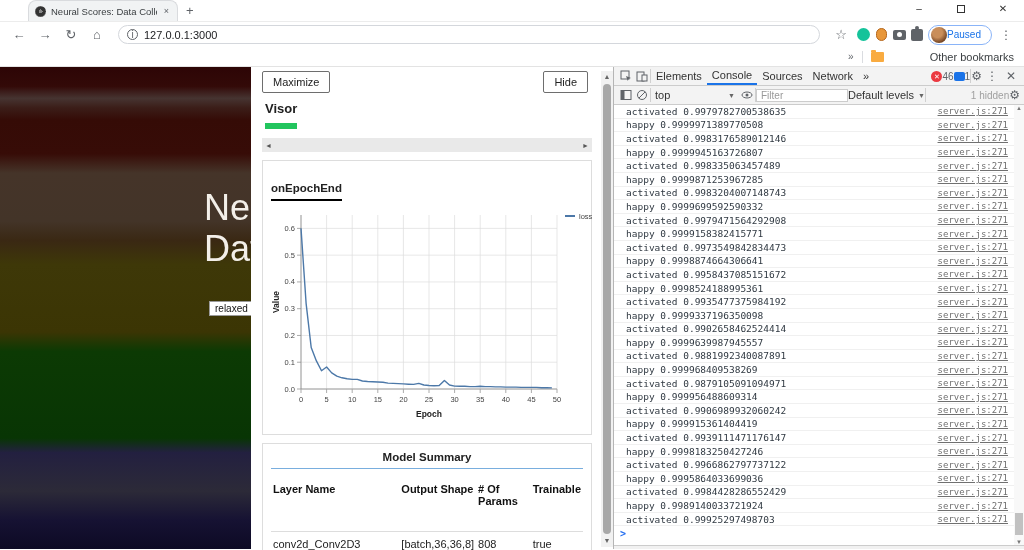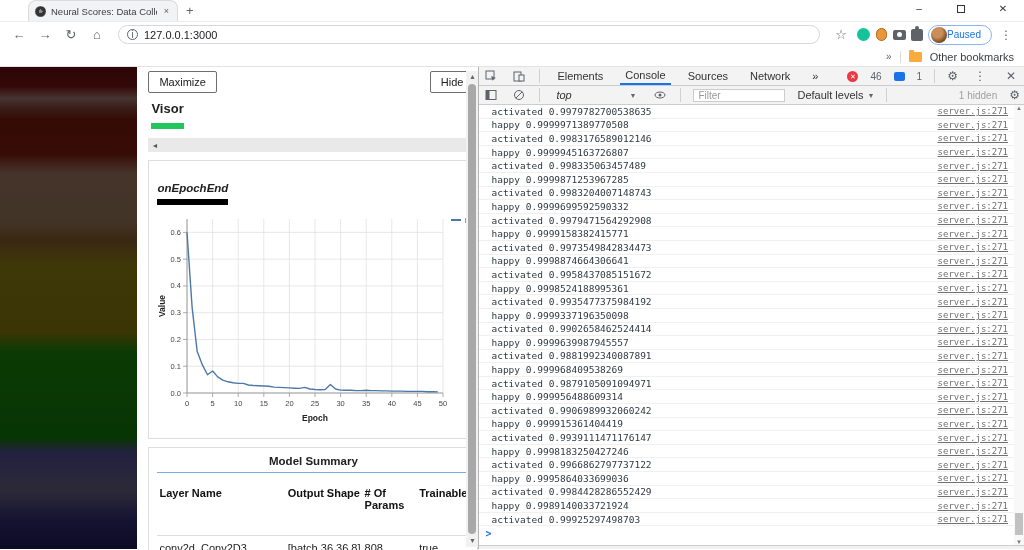--- a/index.html
+++ b/index.html
@@ -37,21 +37,21 @@
   .avatar { width:16px; height:16px; border-radius:50%; background:radial-gradient(circle at 40% 35%, #c98e5a 0 35%, #7a4a28 70%, #3c2412); }
   .paused-label { font-size:10px; color:#1a73e8; }
   .dots { font-size:12px; color:#5f6368; padding:0 4px;}
 
   .bookmarksbar { height:20px; background:#fff; border-bottom:1px solid #e3e3e3; display:flex; align-items:center;
     justify-content:flex-end; padding:0 10px; gap:8px;}
   .chev { font-size:10px; color:#5f6368; }
   .bm-div { width:1px; height:12px; background:#dadce0; }
   .folder-ic { width:13px; height:10px; background:#f9ab40; border-radius:1px; position:relative; }
   .folder-ic:before { content:""; position:absolute; top:-2px; left:0; width:5px; height:2px; background:#f9ab40; border-radius:1px 1px 0 0;}
-  .bm-label { font-size:11px; color:#3c4043; }
+  .bm-label { font-size:11px; color:#3c4043;margin-left:38px; }
 
   
   .content { height:482px; display:flex; }
 
   
   .camera { width:253px; height:100%; position:relative; overflow:hidden; border-right:2px solid #fff;
     background:linear-gradient(180deg,
       #2d0506 0%, #330a08 4%, #463431 6.5%, #3b1d18 8.5%, #350b06 11%,
       #370c07 18%, #453429 22%, #433428 32%, #3a2813 36%,
       #3e3808 41%, #3b3504 55%, #0c3a04 59%, #083504 77%,
@@ -68,21 +68,21 @@
     padding:4px 10px; font-family:"Liberation Sans",sans-serif; }
   .visor-tab { font-size:13px; font-weight:bold; color:#212121; display:inline-block; padding-bottom:7px;
     border-bottom:6px solid #22c55e; margin-left:3px; }
   .hscroll { width:330px; height:14px; background:#e9e9e9; margin-top:9px; display:flex; align-items:center;
     justify-content:space-between; padding:0 3px; }
   .hscroll span { font-size:7px; color:#555; }
   .vcard { width:330px; border:1px solid #ddd; background:#fff; margin-top:8px; padding:7px 8px; }
   .vcard-title { font-size:11.5px; font-weight:bold; color:#212121; text-align:center; padding-bottom:5px;
     border-bottom:1.5px solid #79aede; }
   .subtab { display:inline-block; font-size:11.5px; font-weight:bold; color:#212121; margin-top:14px;
-    padding-bottom:5px; border-bottom:6px solid #000000;font-style:italic; }
+    padding-bottom:5px; border-bottom:2px solid #000000; }
   .chart-wrap { margin-top:4px; }
   svg text.tick { font-family:"Liberation Sans",sans-serif; font-size:7.5px; fill:#444; }
   svg text.axis-title { font-family:"Liberation Sans",sans-serif; font-size:8.5px; font-weight:bold; fill:#222; }
 
   table.summary { border-collapse:collapse; margin-top:10px; width:100%; }
   table.summary th { font-size:11px; font-weight:bold; color:#111; text-align:left; padding:4px 2px 24px 2px; vertical-align:top;}
   table.summary td { font-size:11px; color:#222; padding:6px 2px 2px 2px; border-top:1px solid #ddd; }
   th.col-layer, td.col-layer { width:140px; }
   th.col-shape, td.col-shape { width:76px; }
   th.col-params, td.col-params { width:58px; }
@@ -91,32 +91,32 @@
     display:flex; flex-direction:column; align-items:center; }
   .vscroll .arr { font-size:7px; color:#666; height:12px; line-height:12px; }
   .vscroll .thumb { width:8px; background:#a8a8a8; border-radius:4px; flex:1; margin:1px 0; }
   .dvscroll { position:absolute; right:0; top:38px; width:10px; bottom:4px; background:#f8f8f8; }
   .dvscroll .arr { position:absolute; left:0; width:10px; text-align:center; font-size:6px; color:#777; }
   .dvscroll .thumb { position:absolute; left:1px; width:8px; height:22px; bottom:10px; background:#c1c1c1; }
 
   
   .devtools { flex:1; height:100%; border-left:1px solid #b5b5b5; display:flex; flex-direction:column; position:relative; background:#fff;}
   .dt-row { height:19px; background:#f3f3f3; border-bottom:1px solid #ccc; display:flex; align-items:center;
-    padding:0 4px; gap:12px; flex:none;}
+    padding:0 4px; gap:0; flex:none;}
   .dt-ic { display:flex; align-items:center; justify-content:center; width:16px; height:15px; }
   .dt-div { width:1px; height:14px; background:#d0d0d0; }
   .dt-tab { font-size:11px; color:#333; padding:0 5px; height:100%; display:flex; align-items:center; }
   .dt-tab.active { border-bottom:2px solid #1a73e8; font-weight:normal; }
   .dt-spacer { flex:1; }
   .err-badge { width:11px; height:11px; border-radius:50%; background:#eb3941; color:#fff; font-size:7px;
     line-height:11px; text-align:center; }
   .msg-badge { width:11px; height:9px; border-radius:2px; background:#1a73e8; }
   .badge-count { font-size:10px; color:#5f6368; }
   .gear { font-size:12px; color:#5f6368; }
-  .dt-frame { font-size:11px; color:#333; width:88px; display:flex; justify-content:space-between; align-items:center; padding:0 4px;font-style:italic;}
+  .dt-frame { font-size:11px; color:#333; width:88px; display:flex; justify-content:space-between; align-items:center; padding:0 4px;}
   .dt-caret { font-size:7px; color:#666; }
   .filter-box { width:92px; height:13px; border:1px solid #ccc; background:#fff; font-size:10px; color:#999;
     padding:0 4px; line-height:12px; }
   .dt-levels { font-size:11px; color:#333; display:flex; align-items:center; gap:4px; }
   .dt-hidden { font-size:10px; color:#a0a0a0; }
 
   .console { flex:1; overflow:hidden; padding-right:10px; }
   .crow { height:13.6px; display:flex; align-items:center; justify-content:space-between;
     border-bottom:1px solid #f0f0f0; padding:0 6px 0 12px; }
   .cmsg { font-family:"DejaVu Sans Mono", monospace; font-size:9.5px; color:#303942; white-space:nowrap; }

